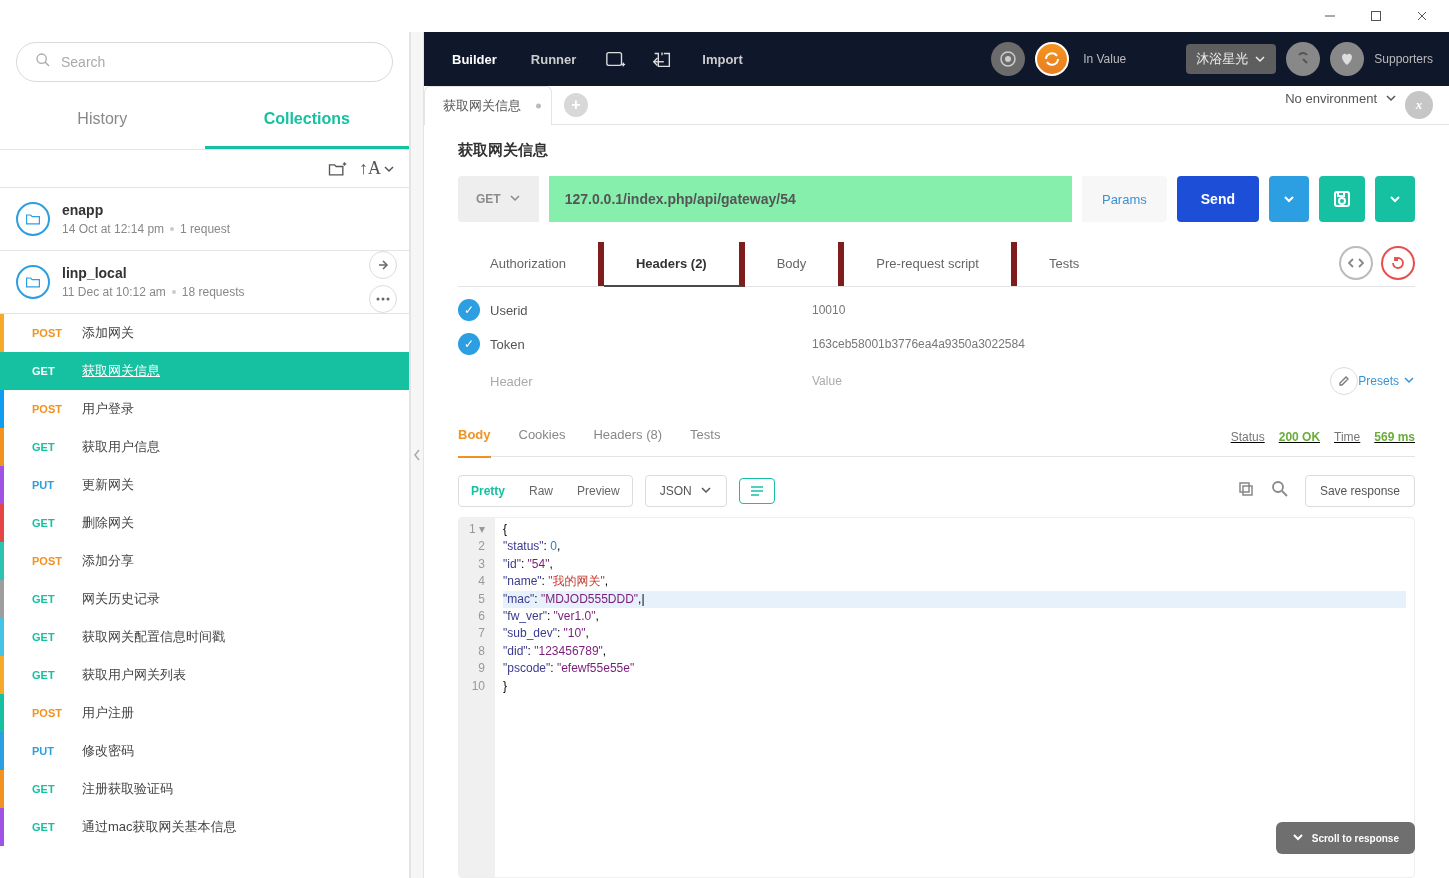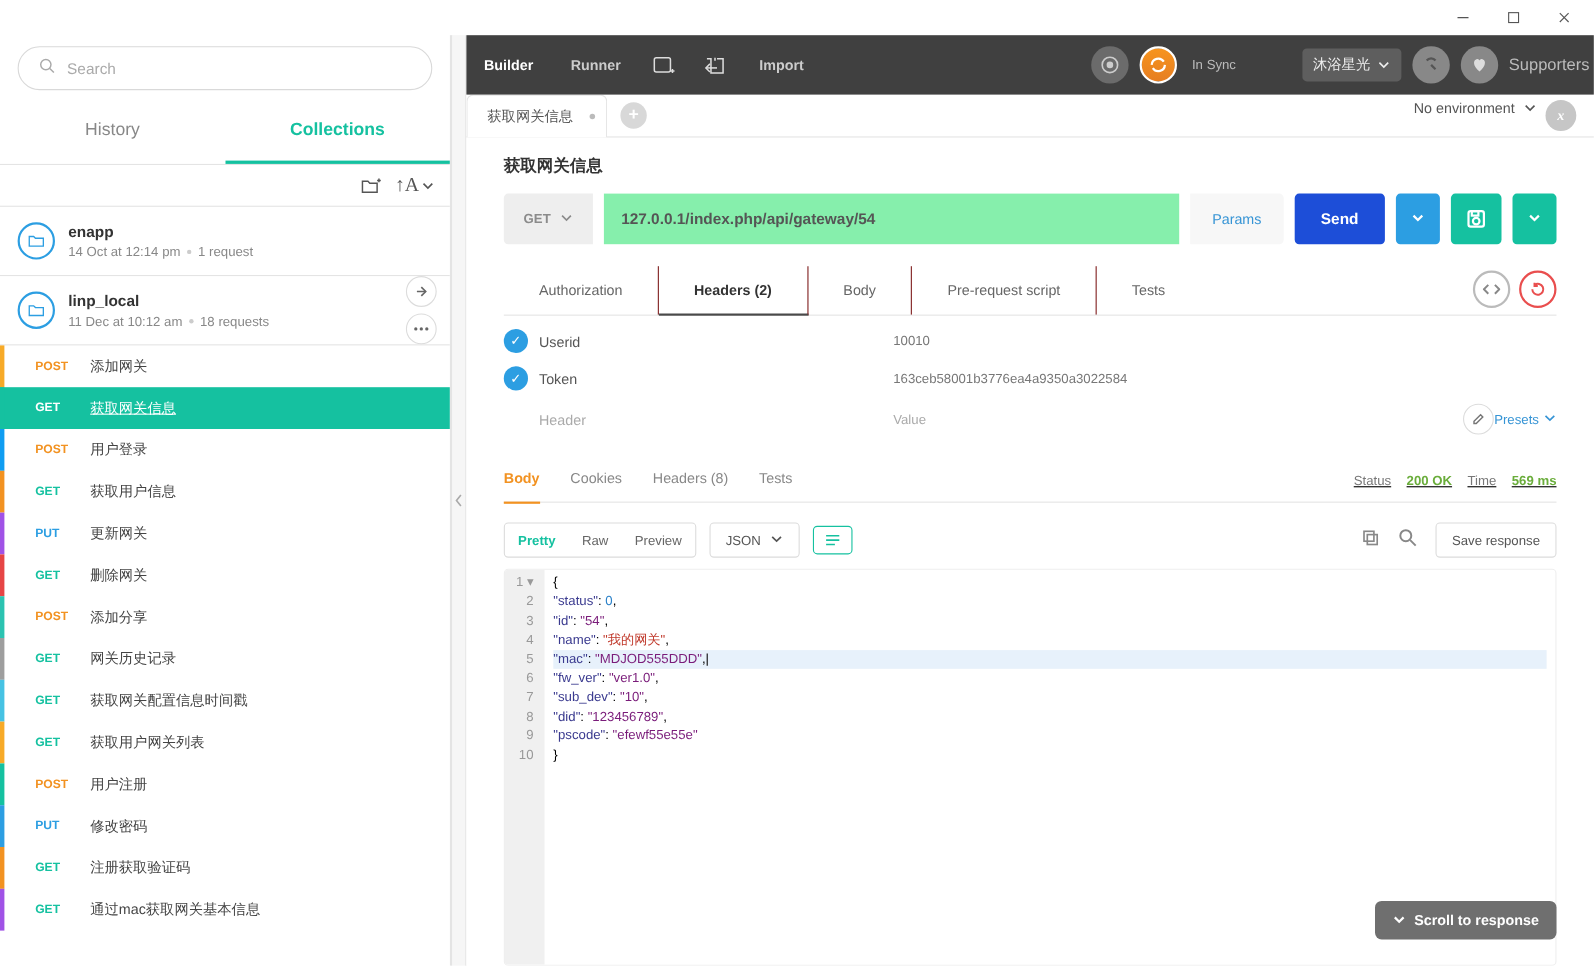--- a/index.html
+++ b/index.html
@@ -45,52 +45,52 @@
 .req-item.active { background: #15c1a0; color: #fff; }
 .req-item.active .method { color: #fff !important; }
 .req-item.active .label { color: #fff; text-decoration: underline; }
 
 .method-GET { color: #15c1a0; }
 .method-POST { color: #f29221; }
 .method-PUT { color: #2c9ee2; }
 
 
 .main { flex: 1; display: flex; flex-direction: column; background: #fff; height: 100%; }
-.topbar { height: 54px; background: #404040; display: flex; align-items: center; padding: 0 4px; gap: 10px; color: #ccc; font-size: 13px; }
+.topbar { height: 54px; background: #0f172a; display: flex; align-items: center; padding: 0 16px; gap: 10px; color: #ccc; font-size: 13px; }
 .topbar .tb-tab { padding: 0 12px; cursor: pointer; font-weight: 600; }
 .topbar .tb-tab.active { color: #fff; }
 .topbar .tb-icon { width: 36px; height: 36px; display: flex; align-items: center; justify-content: center; cursor: pointer; color: #ddd; }
 .topbar .tb-icon svg { width: 22px; height: 20px; stroke: currentColor; fill: none; stroke-width: 1.5; }
 .topbar .spacer { flex: 1; }
 .topbar .status-sync { color: #bbb; font-size: 12px; margin-left: 4px; }
 .circ { width: 34px; height: 34px; border-radius: 50%; background: #888; display: flex; align-items: center; justify-content: center; color: #fff; cursor: pointer; }
 .circ.orange { background: linear-gradient(#f7941e, #e67e22); border: 2px solid #fff; }
 .user-pill { display: flex; align-items: center; gap: 6px; background: #5e5e5e; padding: 6px 10px; border-radius: 4px; cursor: pointer; font-size: 13px; color: #eee; }
-.supporters { color: #bbb; font-size: 15px; }
+.supporters { color: #bbb; font-size: 12px; }
 
 .tabbar { display: flex; align-items: center; border-bottom: 1px solid #e4e4e4; padding-right: 16px; }
 .req-tab { position: relative; padding: 10px 30px 10px 18px; font-size: 13px; color: #555; border: 1px solid #e4e4e4; border-bottom: none; border-top-left-radius: 6px; border-top-right-radius: 6px; margin-bottom: -1px; background: #fff; }
 .req-tab::after { content: ''; position: absolute; top: 50%; right: 10px; width: 5px; height: 5px; border-radius: 50%; background: #bbb; transform: translateY(-50%); }
 .add-tab { width: 24px; height: 24px; border-radius: 50%; background: #d8d8d8; color: #fff; display: flex; align-items: center; justify-content: center; margin-left: 12px; font-weight: 700; cursor: pointer; }
 .env-picker { margin-left: auto; display: flex; align-items: flex-start; gap: 8px; color: #555; font-size: 13px; cursor: pointer; }
 .env-x { width: 28px; height: 28px; background: #c6c6c6; border-radius: 50%; display: flex; align-items: center; justify-content: center; color: #fff; font-style: italic; font-weight: 700; font-family: Georgia, serif; }
 
 .req-title-row { padding: 16px 34px 10px 34px; font-size: 15px; font-weight: 700; color: #333; }
 
 .url-row { display: flex; gap: 10px; padding: 6px 34px 10px 34px; align-items: stretch; }
 .method-pick { background: #eeeeee; display: flex; align-items: center; padding: 0 18px; border-top-left-radius: 4px; border-bottom-left-radius: 4px; color: #8b8b8b; font-size: 12px; font-weight: 700; gap: 8px; cursor: pointer; }
 .url-input { flex: 1; background: #86efac; border: none; padding: 0 16px; font-size: 14px; font-weight: 600; color: #555; outline: none; }
 .params-link { background: #f7f7f7; display: flex; align-items: center; padding: 0 20px; color: #3694d5; font-size: 13px; cursor: pointer; border-top-right-radius: 4px; border-bottom-right-radius: 4px; }
 .send-btn { background: #1d4ed8; color: #fff; display: flex; align-items: center; padding: 0 24px; font-size: 14px; font-weight: 700; border-radius: 4px; cursor: pointer; height: 46px; }
 .send-drop { background: #2c9ee2; width: 40px; display: flex; align-items: center; justify-content: center; border-radius: 4px; color: #fff; cursor: pointer; height: 46px; }
 .save-btn { background: #15c1a0; color: #fff; width: 46px; display: flex; align-items: center; justify-content: center; border-radius: 4px; cursor: pointer; height: 46px; }
 .save-drop { background: #15c1a0; width: 40px; display: flex; align-items: center; justify-content: center; border-radius: 4px; color: #fff; cursor: pointer; height: 46px; }
 
 .req-section-tabs { display: flex; margin: 10px 34px 0 34px; border-bottom: 1px solid #e4e4e4; position: relative; }
-.req-sec-tab { padding: 14px 32px; font-size: 13px; color: #666; cursor: pointer; border-right: 1px solid #7f1d1d; }
+.req-sec-tab { padding: 14px 32px; font-size: 13px; color: #666; cursor: pointer; border-right: 6px solid #7f1d1d; }
 .req-sec-tab.active { color: #333; font-weight: 600; border-bottom: 2px solid #4a4a4a; margin-bottom: -1px; }
 .req-sec-actions { position: absolute; right: 0; top: 4px; display: flex; gap: 8px; }
 .circ-sm { width: 34px; height: 34px; border: 2px solid #bbb; border-radius: 50%; display: flex; align-items: center; justify-content: center; color: #888; cursor: pointer; }
 .circ-sm.red { border-color: #e94e4e; color: #e94e4e; }
 
 .headers-table { padding: 6px 34px 8px 34px; }
 .hrow { display: flex; align-items: center; padding: 6px 0; }
 .hrow .chk { width: 22px; height: 22px; background: #2c9ee2; border-radius: 50%; display: flex; align-items: center; justify-content: center; color: #fff; font-size: 12px; margin-right: 10px; }
 .hrow .chk.blank { visibility: hidden; }
 .hrow .key { width: 322px; font-size: 13px; color: #555; }
@@ -118,21 +118,21 @@
 .code-area { margin: 10px 34px 0 34px; display: flex; font-family: Consolas, Menlo, monospace; font-size: 12px; border: 1px solid #eee; border-radius: 4px; overflow: hidden; flex: 1; min-height: 0; }
 .gutter { background: #f0f0f0; color: #999; padding: 3px 10px; text-align: right; }
 .gutter div { line-height: 1.45; }
 .code { flex: 1; padding: 3px 8px; line-height: 1.45; }
 .code .line.hl { background: #e7f1fb; }
 .code .k { color: #3a3a8f; }
 .code .n { color: #c0392b; }
 .code .s { color: #7a1c7a; }
 .code .lit { color: #2c82c9; }
 
-.scroll-resp { position: absolute; right: 34px; bottom: 24px; background: #6f6f6f; color: #fff; padding: 10px 16px; border-radius: 6px; font-size: 13px; font-weight: 600; display: flex; align-items: center; gap: 8px; cursor: pointer; }
+.scroll-resp { position: absolute; right: 34px; bottom: 24px; background: #6f6f6f; color: #fff; padding: 10px 16px; border-radius: 6px; font-size: 10px; font-weight: 600; display: flex; align-items: center; gap: 8px; cursor: pointer; }
 
 .splitter { width: 14px; background: #f6f6f6; border-left: 1px solid #e4e4e4; border-right: 1px solid #e4e4e4; display: flex; align-items: center; justify-content: center; cursor: ew-resize; }
 .splitter svg { width: 8px; height: 14px; color: #aaa; }
 
 .chev { display: inline-block; }
 .chev svg { width: 12px; height: 10px; }
 .url-row > * { height: 46px; }
 .url-input, .params-link, .method-pick { height: 46px; }
 .search-box svg { width: 16px; height: 16px; }
 .req-item { min-height: 36px; padding-left: 32px; }
@@ -341,21 +341,21 @@
             <circle cx="9" cy="9" r="3"></circle>
             <circle cx="9" cy="9" r="7" fill="none" stroke="#ccc" stroke-width="1.5"></circle>
           </svg>
         </span>
       <span class="circ orange">
           <svg width="18" height="18" viewBox="0 0 18 18" fill="none" stroke="#fff" stroke-width="2">
             <path d="M3 9 a6 6 0 0 1 11 -3"></path>
             <path d="M15 9 a6 6 0 0 1 -11 3"></path>
           </svg>
         </span>
-      <span class="status-sync">In Sync</span>
+      <span class="status-sync">In Value</span>
       <span style="width:40px"></span>
       <div class="user-pill">
           <span>沐浴星光</span>
           <span class="chev"><svg viewBox="0 0 12 10">
               <path d="M2 3 L6 7 L10 3" fill="none" stroke="#eee" stroke-width="1.5"></path>
             </svg></span>
         </div>
       <span class="circ">
           <svg width="18" height="18" viewBox="0 0 18 18" fill="none" stroke="#555" stroke-width="2">
             <path d="M13 5 a5 5 0 0 0 -8 0"></path>

